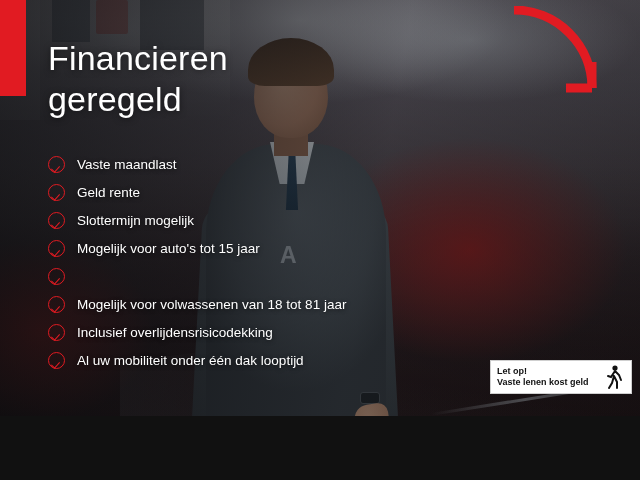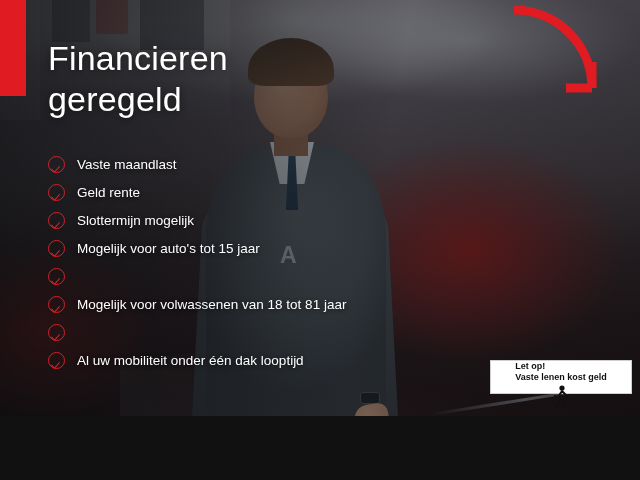--- a/index.html
+++ b/index.html
@@ -198,21 +198,20 @@
   }
 
   
   .warning {
     position: absolute; right: 8px; bottom: 22px;
     width: 142px; height: 34px;
     background: #ffffff;
     border: 1px solid #cfcfcf;
     display: flex; align-items: center;
     padding: 0 6px;
-    flex-direction: column;
   }
   .warning-text {
     font-size: 9px;
     font-weight: 700;
     color: #111;
     line-height: 1.25;
     flex: 1;
   }
   .warning-icon { width: 22px; height: 26px; flex: 0 0 22px; }
   .warning-icon svg { display: block; }
@@ -281,20 +280,21 @@
     </div>
     <div class="bullet">
       <span class="check"></span>
     </div>
     <div class="bullet">
       <span class="check"></span>
       <span class="bullet-label">Mogelijk voor volwassenen van 18 tot 81 jaar</span>
     </div>
     <div class="bullet">
       <span class="check"></span>
+      <span class="bullet-label">Inclusief overlijdensrisicodekking</span>
     </div>
     <div class="bullet">
       <span class="check"></span>
       <span class="bullet-label">Al uw mobiliteit onder één dak looptijd</span>
     </div>
   </div>
 
   <div class="warning">
     <div class="warning-text">
       <div>Let op!</div>

